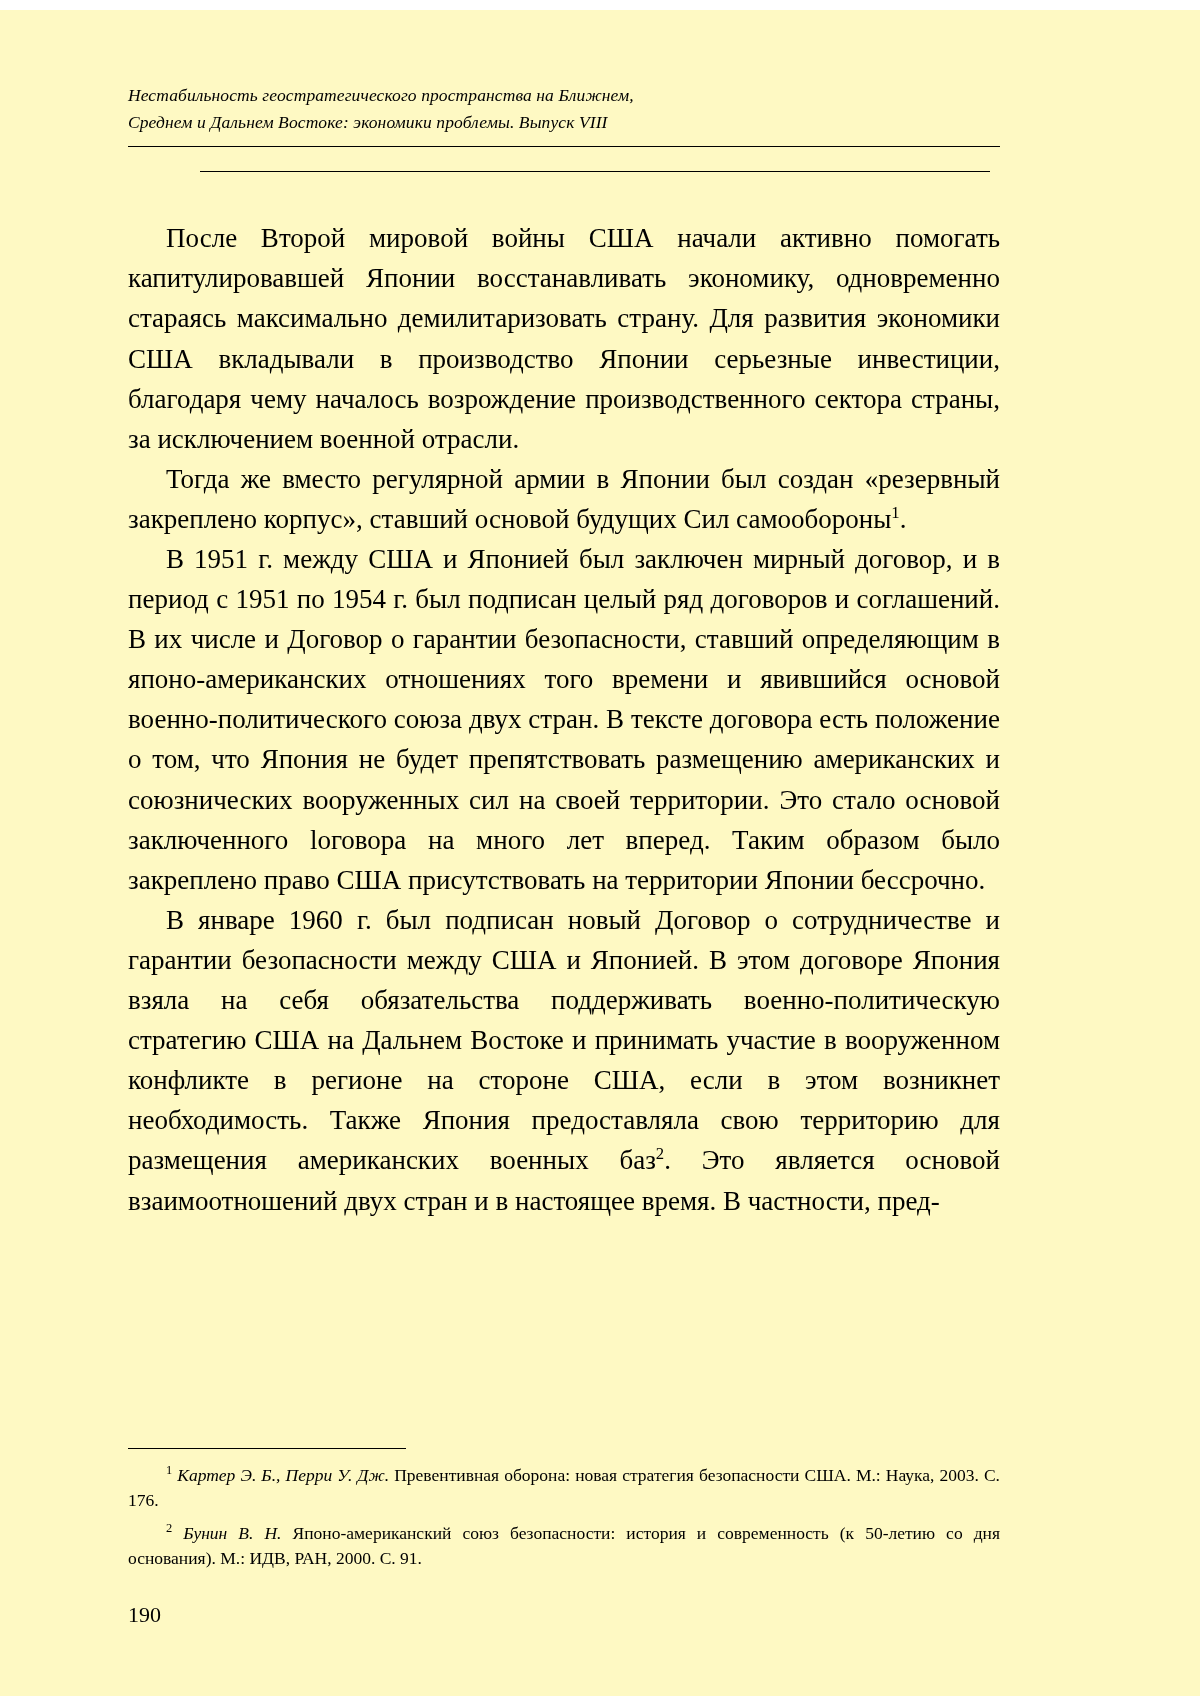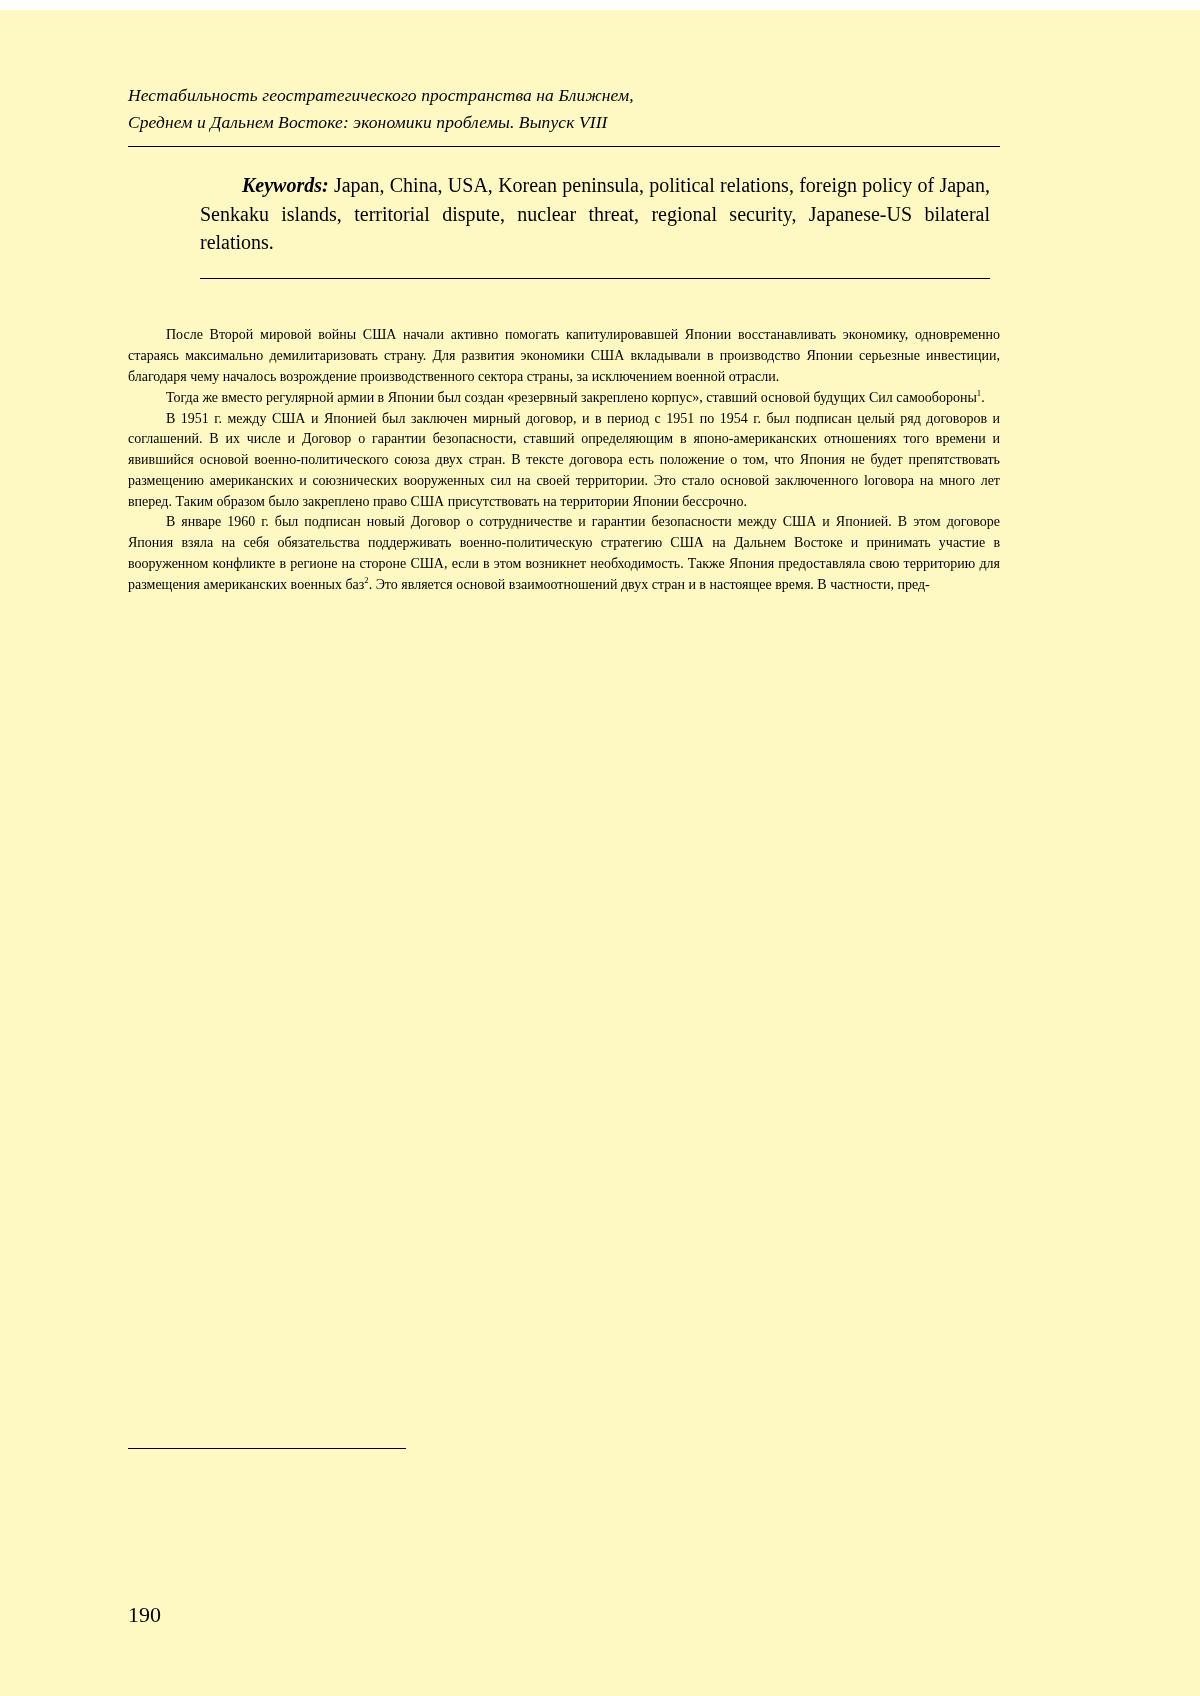--- a/index.html
+++ b/index.html
@@ -52,21 +52,21 @@
     font-weight: bold;
     font-style: italic;
   }
   .rule-abstract {
     border-top: 1.6px solid #000;
     margin: 22px 0 0 72px;
     width: 790px;
   }
   .body-text {
     margin-top: 46px;
-    font-size: 14px;
+    font-size: 27px;
     line-height: 1.485;
     text-align: justify;
     text-justify: inter-word;
     hyphens: manual;
   }
   .body-text p {
     margin: 0;
     text-indent: 38px;
   }
   .footnotes {
@@ -113,33 +113,34 @@
 
   <div class="content">
 
     <div class="running-head">
       <div>Нестабильность геостратегического пространства на Ближнем,</div>
       <div>Среднем и Дальнем Востоке: экономики проблемы. Выпуск VIII</div>
     </div>
     <div class="rule-head"></div>
 
     <div class="abstract-block">
-      <p class="indent"><span class="kw">Keywords:</span><span> Japan, China, USA, Korean peninsula, political relations, foreign policy of Japan, Senkaku islands, territorial dispute, nuclear threat, regional security, Japanese-US bilateral relations.</span></p>
     </div>
 
     <div class="rule-abstract"></div>
 
     <div class="body-text">
       <p>После Второй мировой войны США начали активно помогать капитулировавшей Японии восстанавливать экономику, одновременно стараясь максимально демилитаризовать страну. Для развития экономики США вкладывали в производство Японии серьезные инвестиции, благодаря чему началось возрождение производственного сектора страны, за исключением военной отрасли.</p>
       <p><span>Тогда же вместо регулярной армии в Японии был создан «резервный закреплено корпус», ставший основой будущих Сил самообороны</span><sup>1</sup><span>.</span></p>
       <p>В 1951 г. между США и Японией был заключен мирный договор, и в период с 1951 по 1954 г. был подписан целый ряд договоров и соглашений. В их числе и Договор о гарантии безопасности, ставший определяющим в японо-американских отношениях того времени и явившийся основой военно-политического союза двух стран. В тексте договора есть положение о том, что Япония не будет препятствовать размещению американских и союзнических вооруженных сил на своей территории. Это стало основой заключенного lоговора на много лет вперед. Таким образом было закреплено право США присутствовать на территории Японии бессрочно.</p>
       <p><span>В январе 1960 г. был подписан новый Договор о сотрудничестве и гарантии безопасности между США и Японией. В этом договоре Япония взяла на себя обязательства поддерживать военно-политическую стратегию США на Дальнем Востоке и принимать участие в вооруженном конфликте в регионе на стороне США, если в этом возникнет необходимость. Также Япония предоставляла свою территорию для размещения американских военных баз</span><sup>2</sup><span>. Это является основой взаимоотношений двух стран и в настоящее время. В частности, пред-</span></p>
     </div>
 
   </div>
 
   <div class="footnotes">
     <div class="fn-rule"></div>
+    <p><span class="fn-num">1</span> <span class="fn-author">Картер Э. Б., Перри У. Дж.</span><span> Превентивная оборона: новая стратегия безопасности США. М.: Наука, 2003. С. 176.</span></p>
+    <p><span class="fn-num">2</span> <span class="fn-author">Бунин В. Н.</span><span> Японо-американский союз безопасности: история и современность (к 50-летию со дня основания). М.: ИДВ, РАН, 2000. С. 91.</span></p>
   </div>
 
   <div class="page-number">190</div>
 
 </div>
 
 </body></html>

